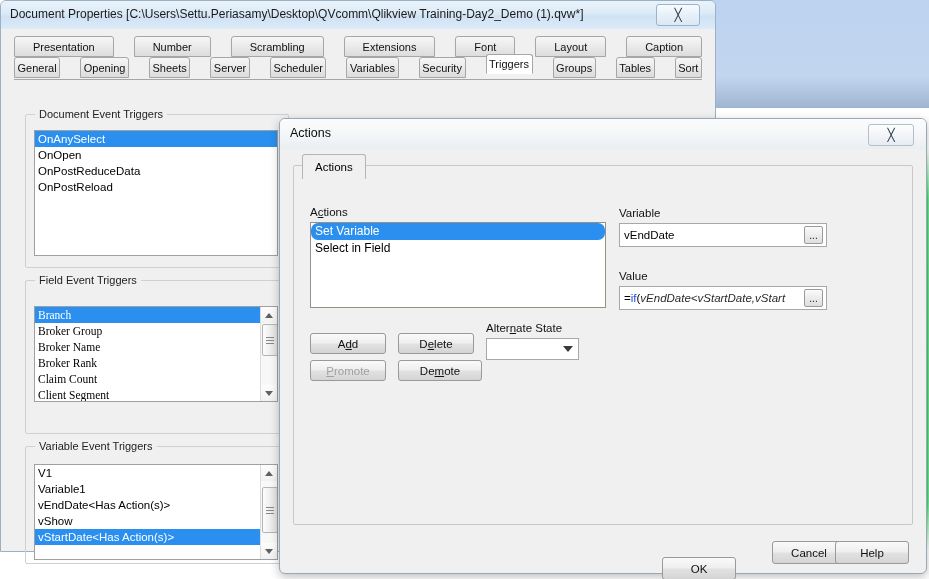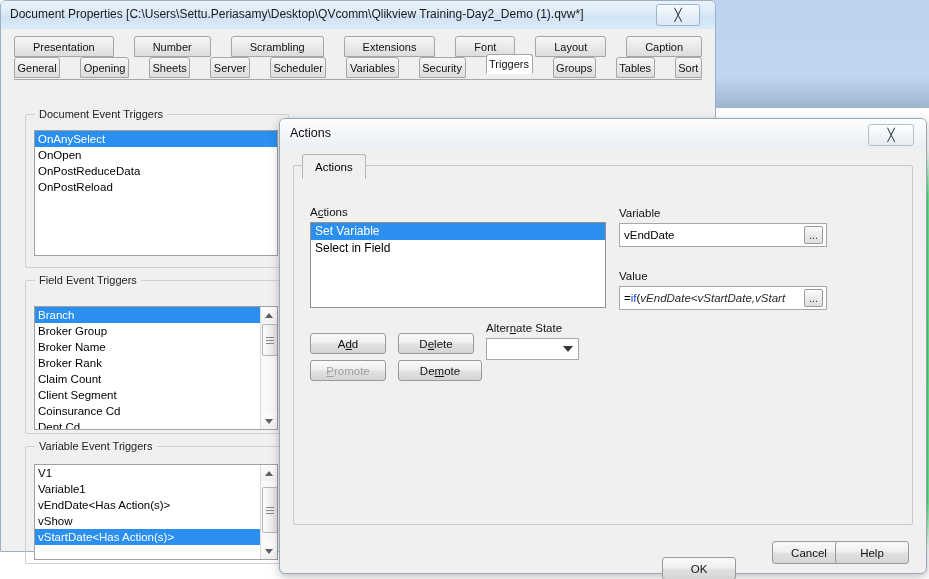--- a/index.html
+++ b/index.html
@@ -423,21 +423,21 @@
         <div class="lb-item selected">OnAnySelect</div>
         <div class="lb-item">OnOpen</div>
         <div class="lb-item">OnPostReduceData</div>
         <div class="lb-item">OnPostReload</div>
       </div>
     </div>
 
     <div class="groupbox" style="left:24px; top:251px; width:262px; height:152px;">
       <span class="gb-legend">Field Event Triggers</span>
     </div>
-    <div class="listbox" style="left:33px; top:277px; width:244px; height:124px;">
+    <div class="listbox" style="left:33px; top:277px; width:244px; height:96px;font-family:Liberation Serif, serif;">
       <div class="lb-items" style="right:17px;">
         <div class="lb-item selected">Branch</div>
         <div class="lb-item">Broker Group</div>
         <div class="lb-item">Broker Name</div>
         <div class="lb-item">Broker Rank</div>
         <div class="lb-item">Claim Count</div>
         <div class="lb-item">Client Segment</div>
         <div class="lb-item">Coinsurance Cd</div>
         <div class="lb-item">Dent Cd</div>
       </div>
@@ -497,21 +497,21 @@
         <div class="subtab active">Actions</div>
       </div>
       <div id="actions-tab-cover"></div>
 
       <div class="field-label" style="left:16px; top:40px;">
         <span>A</span><u>c</u><span>tions</span>
       </div>
 
       <div class="listbox" style="left:16px; top:56px; width:296px; height:86px; border-color:#9a8f84;">
         <div class="lb-items">
-          <div class="lb-item selected" style="height:17px; line-height:17px; padding-left:4px; font-size:12px;">Set Variable</div>
+          <div class="lb-item selected" style="height:17px; line-height:17px; padding-left:4px; font-size:12px;border-radius:7px;">Set Variable</div>
           <div class="lb-item" style="height:17px; line-height:17px; padding-left:4px; font-size:12px;">Select in Field</div>
         </div>
       </div>
 
       <div class="btn" style="position:absolute; left:16px; top:167px; width:76px; height:21px;">
           <span>A</span>
           <u>d</u>
           <span>d</span>
         </div>
 

